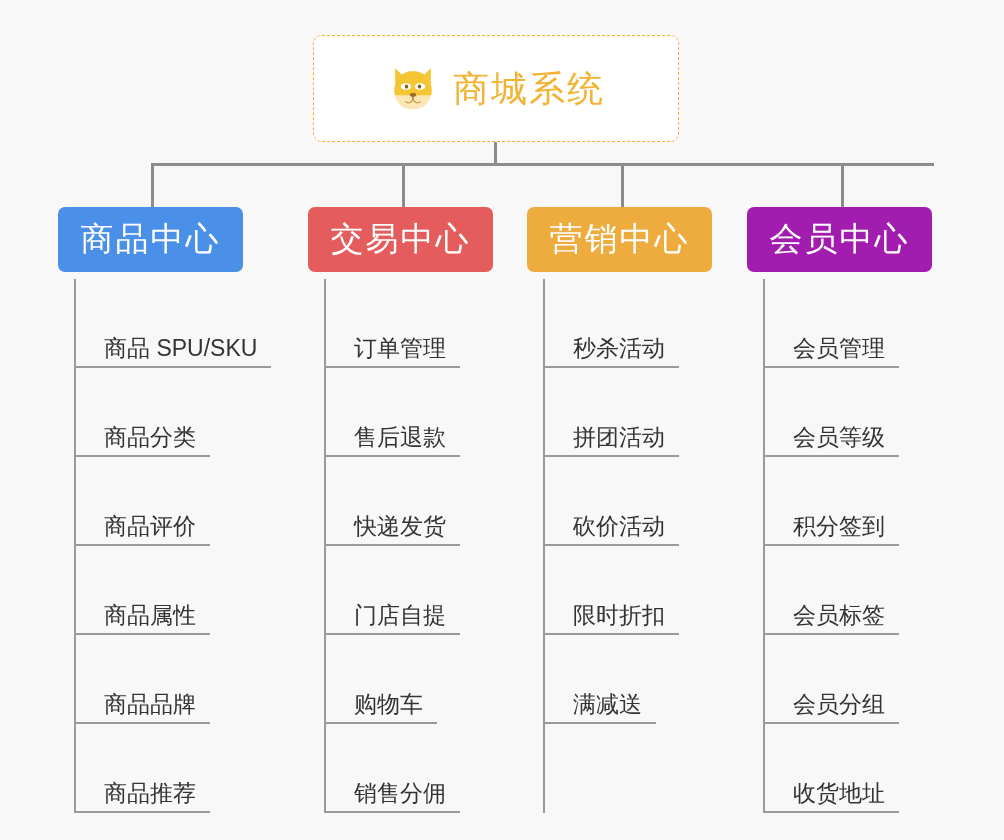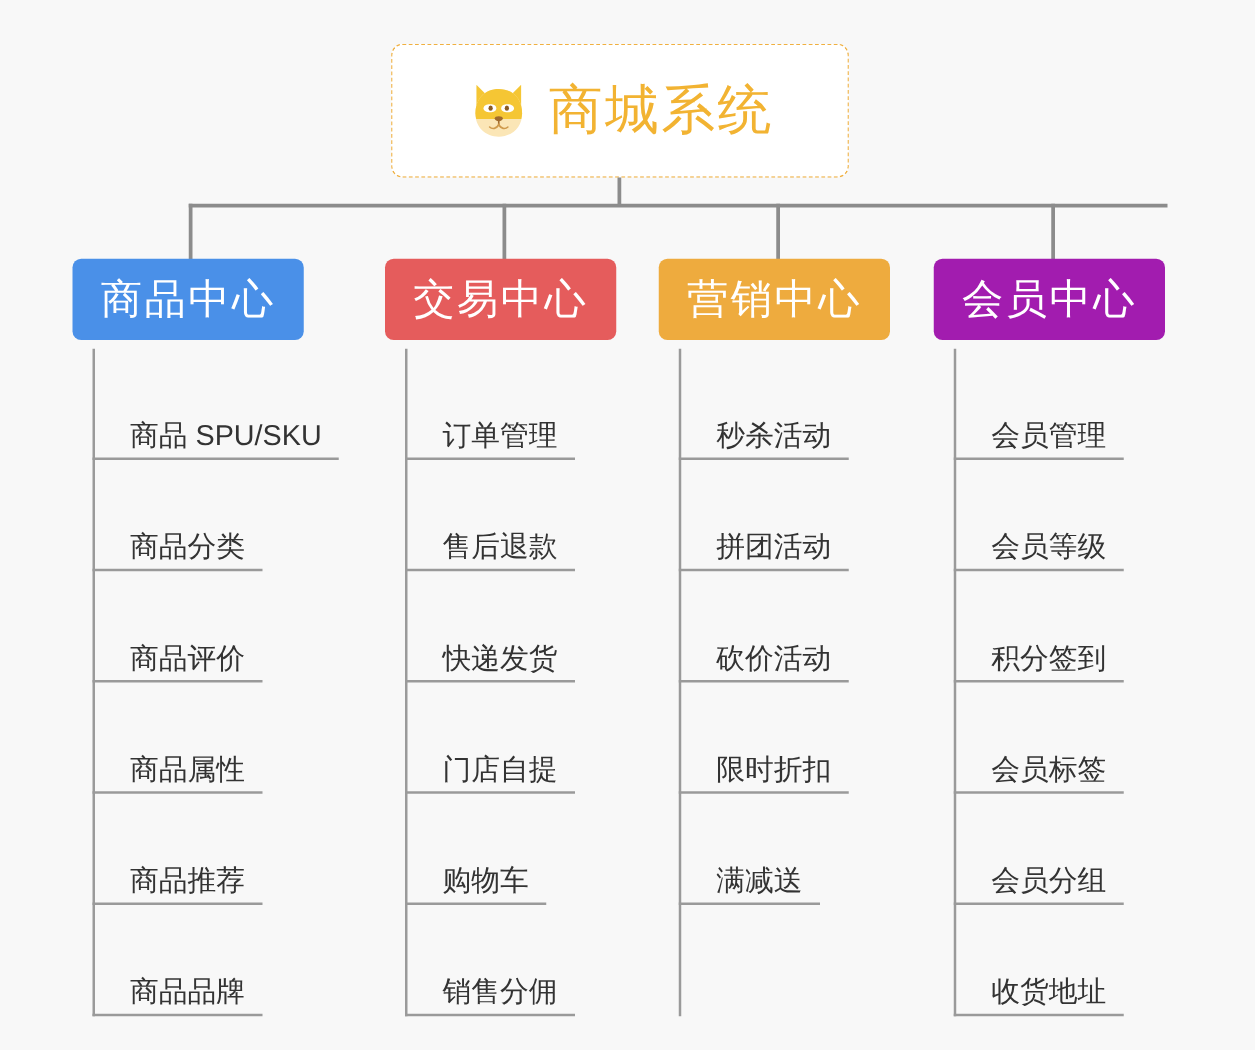--- a/index.html
+++ b/index.html
@@ -36,21 +36,21 @@
     justify-content: center;
     gap: 14px;
   }
   .root-icon {
     width: 52px;
     height: 52px;
     flex: 0 0 52px;
     display: block;
   }
   .root-title {
-    font-size: 43px;
+    font-size: 36px;
     line-height: 1;
     color: #f2b332;
     letter-spacing: 2px;
     white-space: nowrap;
   }
 
   
   .conn {
     position: absolute;
     background: #8c8c8c;
@@ -167,24 +167,24 @@
       <div class="leaf">
           <span class="leaf-label" style="border-bottom-color: rgb(154, 154, 154);">商品分类</span>
         </div>
       <div class="leaf">
           <span class="leaf-label" style="border-bottom-color: rgb(154, 154, 154);">商品评价</span>
         </div>
       <div class="leaf">
           <span class="leaf-label" style="border-bottom-color: rgb(154, 154, 154);">商品属性</span>
         </div>
       <div class="leaf">
+          <span class="leaf-label" style="border-bottom-color: rgb(154, 154, 154);">商品品牌</span>
+        </div>
+      <div class="leaf">
           <span class="leaf-label" style="border-bottom-color: rgb(154, 154, 154);">商品推荐</span>
-        </div>
-      <div class="leaf">
-          <span class="leaf-label" style="border-bottom-color: rgb(154, 154, 154);">商品品牌</span>
         </div>
     </div>
   </div>
 
   <div class="category" style="left:308px;">
     <div class="cat-header" style="background: rgb(229, 92, 92);">
       <span>交易中心</span>
     </div>
     <div class="cat-spine" style="height: 534px; background: rgb(154, 154, 154);"></div>
     <div class="leaf-list">

